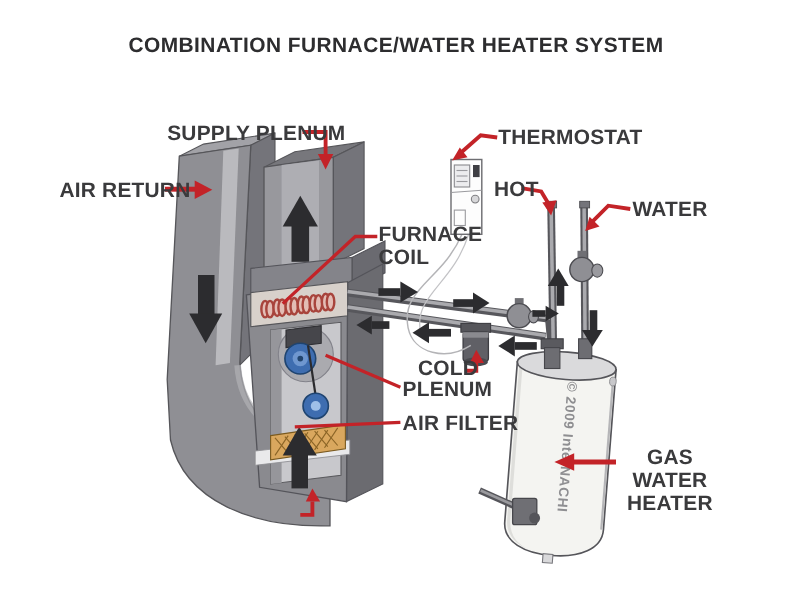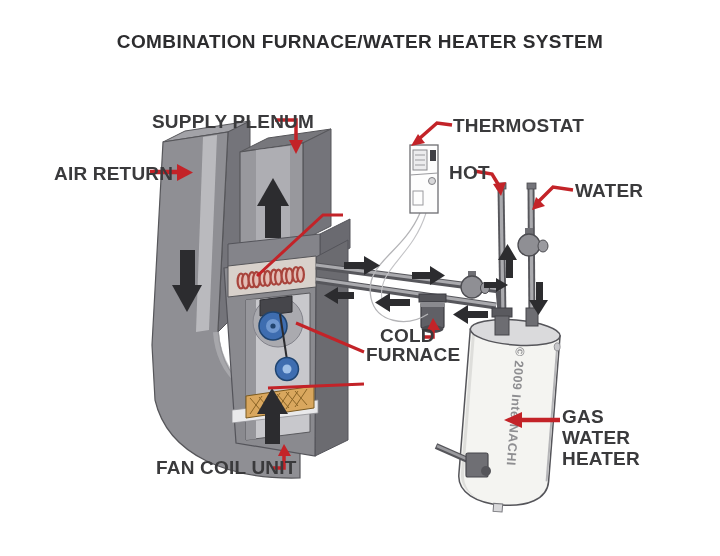--- a/index.html
+++ b/index.html
@@ -4,21 +4,21 @@
 <style>
   html,body{margin:0;padding:0;background:#ffffff;}
   .stage{position:relative;width:720px;height:556px;background:#ffffff;overflow:hidden;
          font-family:"Liberation Sans",sans-serif;}
   .stage svg{position:absolute;left:0;top:0;}
   .title{position:absolute;left:0;top:31px;width:100%;text-align:center;
          font-size:19px;font-weight:700;color:#2d2d2f;letter-spacing:.4px;}
   .lbl{position:absolute;font-size:19px;font-weight:700;color:#3a3a3c;
        letter-spacing:.2px;white-space:nowrap;line-height:21px;}
   .lbl.wrap{white-space:normal;}
-  .lbl.center{text-align:left;}
+  .lbl.center{text-align:center;}
 </style>
 </head>
 <body>
 
 <div class="stage">
 
   <div class="title">COMBINATION FURNACE/WATER HEATER SYSTEM</div>
 
   <svg width="720" height="556" viewBox="0 0 720 556">
 
@@ -235,18 +235,19 @@
       <line x1="560" y1="420" x2="521" y2="420" stroke-width="4.5"></line>
       <polygon points="522,412 522,428 504,420" stroke="none"></polygon>
     </g>
   </svg>
 
   <div class="lbl" style="left:152px;top:111px">SUPPLY PLENUM</div>
   <div class="lbl" style="left:453px;top:115px">THERMOSTAT</div>
   <div class="lbl" style="left:54px;top:163px">AIR RETURN</div>
   <div class="lbl" style="left:449px;top:162px">HOT</div>
   <div class="lbl" style="left:575px;top:180px">WATER</div>
+  <div class="lbl wrap" style="left:344px;top:203px;width:90px">FURNACE COIL</div>
   <div class="lbl" style="left:380px;top:325px">COLD</div>
-  <div class="lbl" style="left:366px;top:344px">FURNACE</div>
-  <div class="lbl" style="left:156px;top:457px">FAN COIL UNIT</div>
+  <div class="lbl" style="left:366px;top:344px">PLENUM</div>
+  <div class="lbl" style="left:366px;top:375px">AIR FILTER</div>
   <div class="lbl wrap center" style="left:562px;top:406px;width:94px">GAS WATER HEATER</div>
 
 </div>
 
 </body></html>

